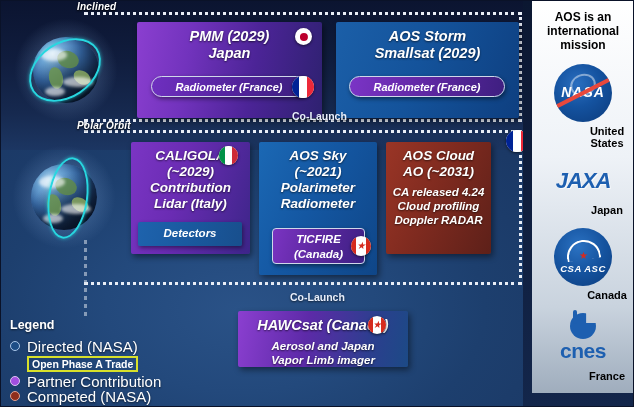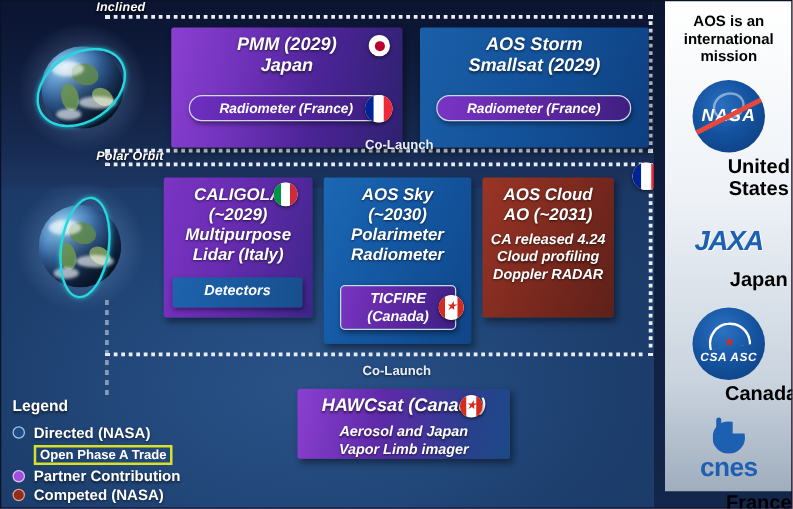--- a/index.html
+++ b/index.html
@@ -196,41 +196,41 @@
     text-shadow:0 1px 2px rgba(0,0,0,.6);
   }
   .leg-row { display:flex; align-items:center; height:14px; margin-bottom:1px; }
   .dot {
     width:10px; height:10px; border-radius:50%; margin-right:7px; flex:0 0 10px;
     border:1px solid #cfd9ea;
   }
   .dot.blue   { background:#1d4d86; border-color:#a9c6e8; }
   .dot.purple { background:#a24ee0; border-color:#dcc4f2; }
   .dot.red    { background:#8f2d1c; border-color:#e0a193; }
-  .leg-label { font-size:12px; font-weight:bold; text-shadow:0 1px 2px rgba(0,0,0,.6); }
+  .leg-label { font-size:15px; font-weight:normal; text-shadow:0 1px 2px rgba(0,0,0,.6); }
   #leg-trade {
     margin-left:17px; margin-top:-2px; margin-bottom:2px;
     border:2px solid #d8e02a; display:inline-block; padding:0 3px;
     font-size:10.5px; font-weight:bold; color:#ffffff;
   }
 
   
   .sidebar {
     position:absolute; left:523px; top:0; width:111px; height:407px;
     background:linear-gradient(180deg,#0b1731 0%, #13264b 100%);
   }
   .sidebar-inner {
     position:absolute; left:9px; top:0; width:102px; height:393px;
     background:linear-gradient(180deg,#ffffff 0%, #eef2f7 40%, #c9d3de 78%, #9fadbd 100%);
     text-align:center; padding-top:10px;
   }
   .side-title {
     font-weight:bold; font-size:12px; line-height:14px; color:#000000;
   }
-  .side-caption { font-weight:bold; font-size:16px; color:#000000; margin-top:3px;margin-left:48px; }
+  .side-caption { font-weight:bold; font-size:11px; color:#000000; margin-top:3px;margin-left:48px; }
   .logo-slot { margin-top:12px; }
 
   .nasa-logo {
     width:58px; height:58px; border-radius:50%; margin:0 auto; position:relative;
     background:radial-gradient(circle at 40% 34%, #2a6fc0 0%, #14529f 45%, #0b3a7a 100%);
     overflow:hidden;
   }
   .nasa-logo .swoosh {
     position:absolute; left:-6px; top:26px; width:74px; height:4px; background:#e8483c;
     transform:rotate(-27deg); border-radius:2px;
@@ -345,35 +345,35 @@
           <div class="fl b"></div>
             <div class="fl w"></div>
             <div class="fl r"></div>
         </div>
       </div>
     </div>
 
     <div class="card" id="card-caligola">
       <div class="title small">CALIGOLA</div>
       <div class="title small">(~2029)</div>
-      <div class="title small">Multipurpose</div>
+      <div class="title small">Contribution</div>
       <div class="title small">Lidar (Italy)</div>
       <div class="flag flag-it" id="flag-it">
         <div class="fl g"></div>
           <div class="fl w"></div>
           <div class="fl r"></div>
       </div>
       <div class="subbox" id="sub-detectors">
         <span>Detectors</span>
       </div>
     </div>
 
     <div class="card" id="card-sky">
       <div class="title small">AOS Sky</div>
-      <div class="title small">(~2030)</div>
+      <div class="title small">(~2021)</div>
       <div class="title small">Polarimeter</div>
       <div class="title small">Radiometer</div>
       <div class="subbox" id="sub-ticfire">
         <div>TICFIRE</div>
         <div>(Canada)</div>
       </div>
       <div class="flag flag-ca" id="flag-tic">
         <div class="bar bl"></div>
           <div class="bar br"></div>
           <div class="leaf">★</div>

